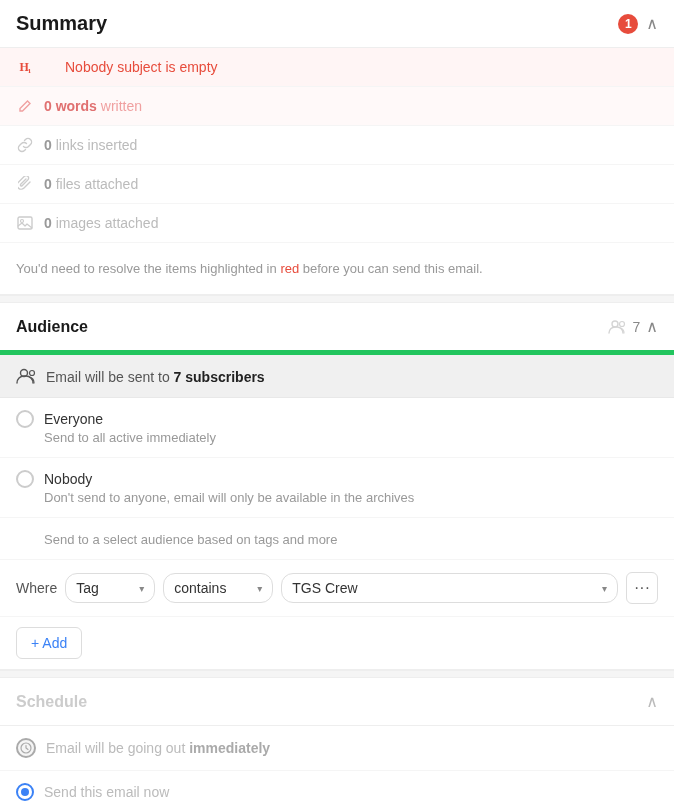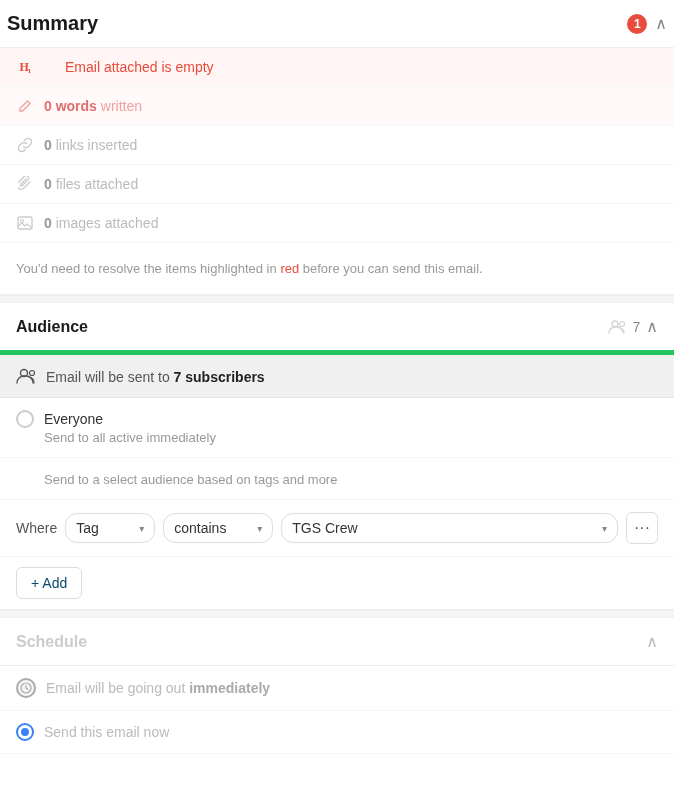--- a/index.html
+++ b/index.html
@@ -10,21 +10,21 @@
       min-height: 811px;
       color: #333;
       font-size: 14px;
     }
 
     
     .summary-header {
       display: flex;
       align-items: center;
       justify-content: space-between;
-      padding: 12px 7px;
+      padding: 12px 16px;
       border-bottom: 1px solid #eee;
     }
     .summary-title {
       font-size: 20px;
       font-weight: 600;
       color: #1a1a1a;
     }
     .summary-header-right {
       display: flex;
       align-items: center;
@@ -248,21 +248,21 @@
     .add-btn {
       display: flex;
       align-items: center;
       gap: 6px;
       padding: 7px 14px;
       border: 1px solid #ddd;
       border-radius: 6px;
       background: #fff;
       cursor: pointer;
       font-size: 14px;
-      color: #0c4a6e;
+      color: #3b82f6;
       font-weight: 500;
     }
 
     
     .schedule-header {
       display: flex;
       align-items: center;
       justify-content: space-between;
       padding: 14px 16px;
       border-bottom: 1px solid #eee;
@@ -343,21 +343,21 @@
     <div class="summary-header-right">
       <div class="error-badge">1</div>
       <div class="chevron-up">∧</div>
     </div>
   </div>
 
   <div class="summary-item error-row">
     <div class="item-icon">
       <span class="h1-icon" style="color:#e74c3c; font-size:12px; font-weight:bold; font-family:serif;">H₁</span>
     </div>
-    <span class="item-label error-text">Email attached is empty</span>
+    <span class="item-label error-text">Nobody subject is empty</span>
   </div>
 
   <div class="summary-item warning-row">
     <div class="item-icon">
       <svg width="14" height="14" viewBox="0 0 14 14" fill="none">
         <path d="M9.5 2L12 4.5L4.5 12H2V9.5L9.5 2Z" stroke="#f0a0a0" stroke-width="1.4" fill="none"></path>
       </svg>
     </div>
     <span class="item-label warning-text">
       <strong>0 words</strong> written
@@ -438,20 +438,27 @@
   </div>
 
   <div class="radio-option">
     <div class="radio-row">
       <div class="radio-input"></div>
       <span class="radio-label">Everyone</span>
     </div>
     <div class="radio-desc">Send to all active immediately</div>
   </div>
 
+  <div class="radio-option">
+    <div class="radio-row">
+      <div class="radio-input"></div>
+      <span class="radio-label">Nobody</span>
+    </div>
+    <div class="radio-desc">Don't send to anyone, email will only be available in the archives</div>
+  </div>
 
   <div class="radio-option">
     <div class="radio-desc">Send to a select audience based on tags and more</div>
   </div>
 
   <div class="filter-row">
     <span class="filter-label">Where</span>
     <div class="filter-select tag">
       <span>Tag</span>
       <span class="chevron-down">▾</span>

